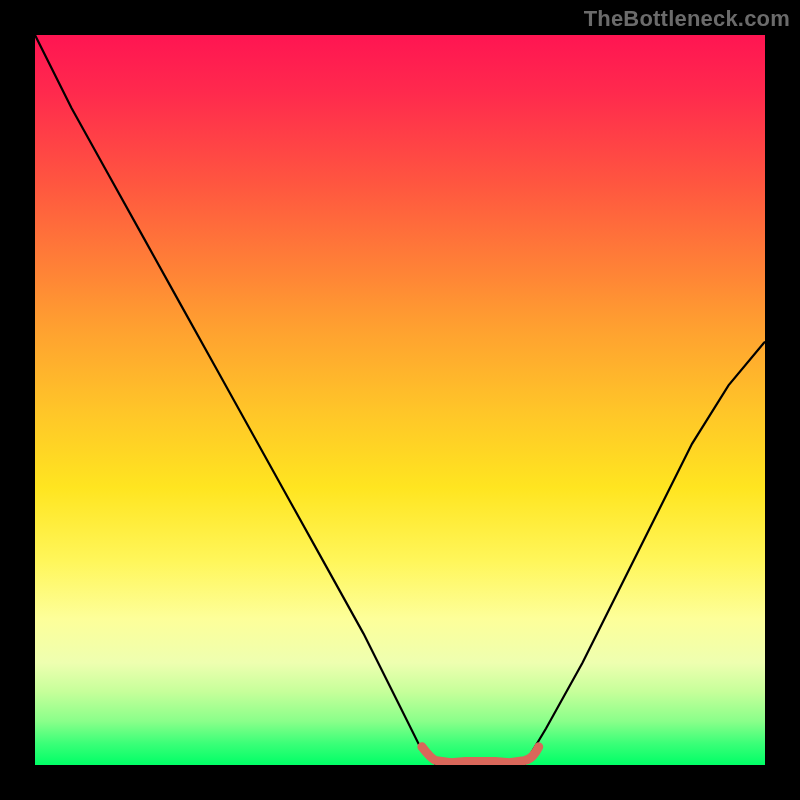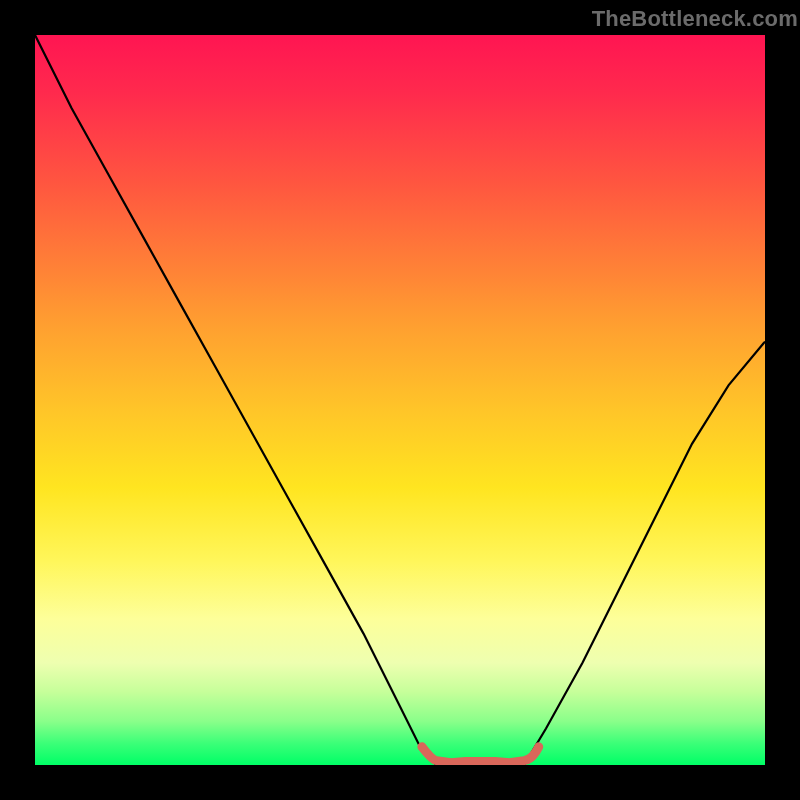--- a/index.html
+++ b/index.html
@@ -40,21 +40,21 @@
       #eeffb0 86%,
       #c6ff9a 90%,
       #8aff8a 94%,
       #3cff78 97%,
       #00ff66 100%
     );
   }
   .watermark {
     position: absolute;
     top: 6px;
-    right: 2px;
+    right: 10px;
     font-size: 22px;
     font-weight: 600;
     color: #6b6b6b;
     letter-spacing: 0.2px;
   }
   svg.curves {
     position: absolute;
     left: 0;
     top: 0;
   }

